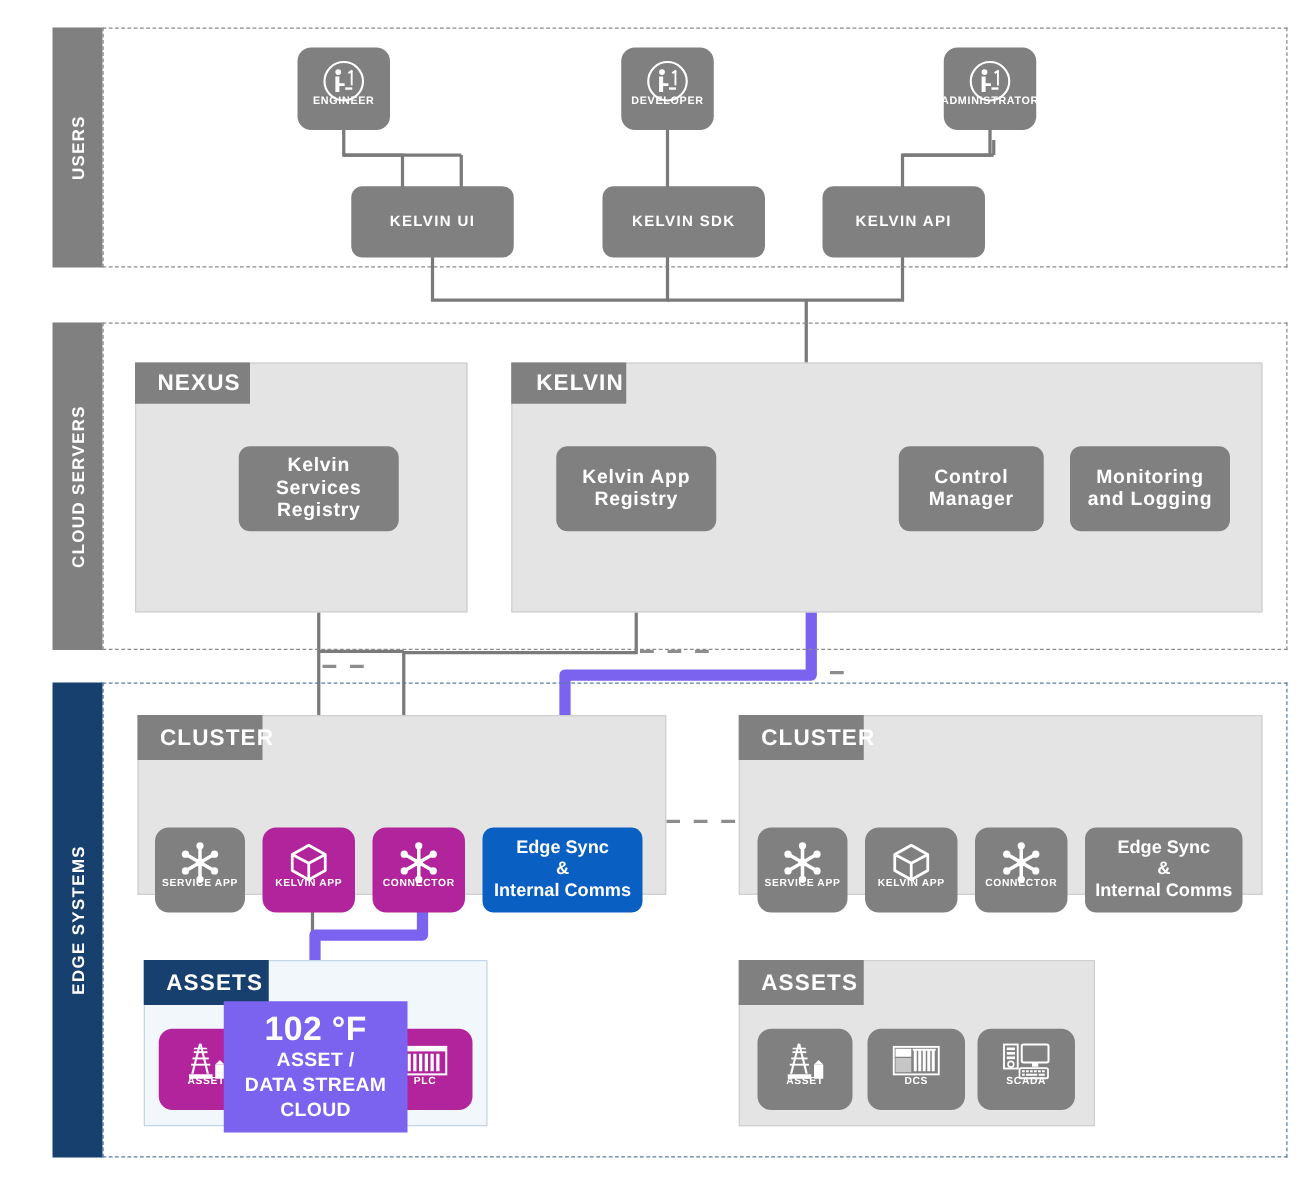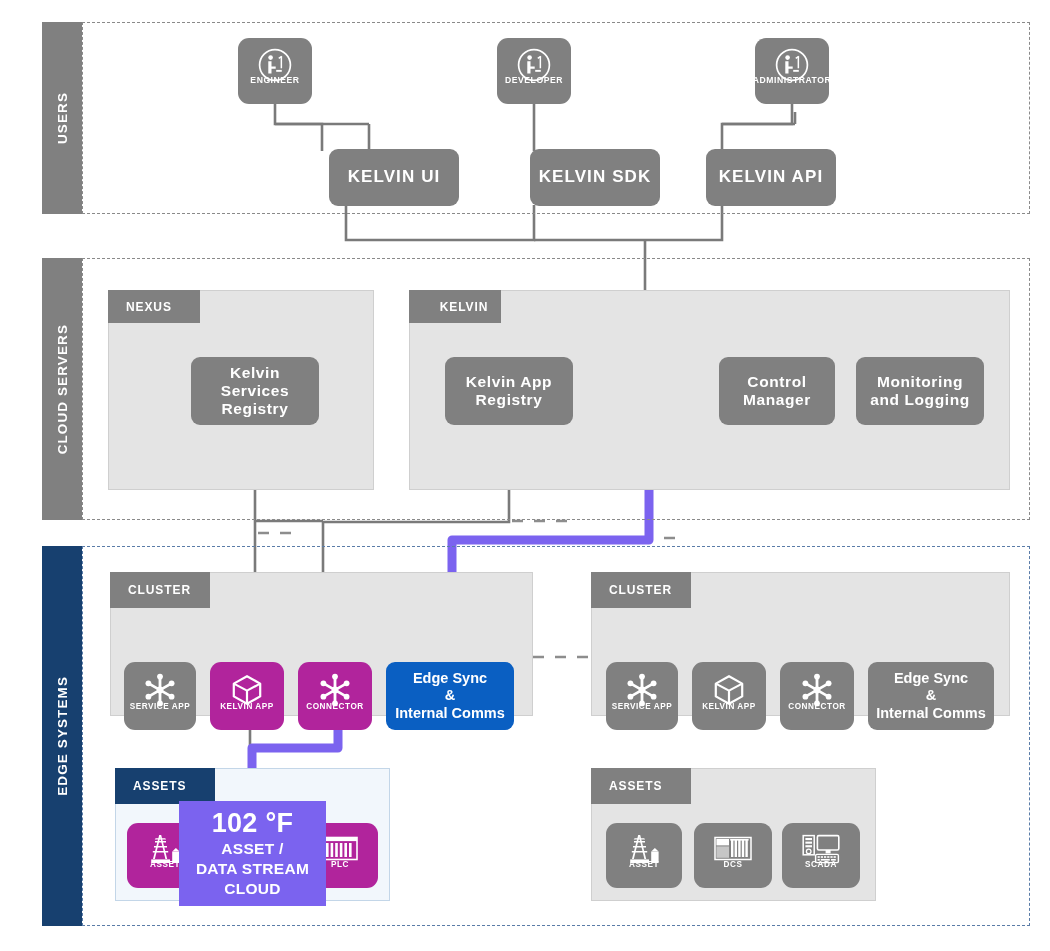--- a/index.html
+++ b/index.html
@@ -13,31 +13,31 @@
   .band-tab.navy{background:#17406f;}
   .band-tab span{
      writing-mode:vertical-rl;transform:rotate(180deg);
      font-size:13.5px;font-weight:bold;letter-spacing:1.1px;white-space:nowrap;}
 
   
   .panel{position:absolute;box-sizing:border-box;background:#e4e4e4;border:1px solid #cfcfcf;}
   .panel.light{background:#f2f7fc;border:1px solid #c3d6e8;}
   .panel-tab{position:absolute;background:#808080;color:#fff;
      display:flex;align-items:center;padding-left:18px;box-sizing:border-box;
-     font-size:12px;font-weight:bold;letter-spacing:.9px;}
+     font-size:18px;font-weight:bold;letter-spacing:.9px;}
   .panel-tab.navy{background:#17406f;}
 
   
   .node{position:absolute;box-sizing:border-box;border-radius:9px;
      background:#808080;color:#ffffff;display:flex;flex-direction:column;
      align-items:center;justify-content:center;text-align:center;
      font-weight:bold;line-height:1.18;}
   .node.blue{background:#0a5fc2;}
   .node.big{font-size:15.5px;letter-spacing:.6px;}
-  .node.cap{font-size:17px;letter-spacing:1.1px;margin-left:48px;}
+  .node.cap{font-size:12px;letter-spacing:1.1px;}
   .node.mid{font-size:14.5px;}
 
   
   .tile{position:absolute;box-sizing:border-box;border-radius:11px;background:#808080;
      display:flex;flex-direction:column;align-items:center;justify-content:flex-end;
      padding-bottom:19px;}
   .tile.magenta{background:#b1249c;}
   .tile .glyph{position:absolute;left:0;right:0;top:7px;bottom:20px;
      display:flex;align-items:center;justify-content:center;}
   .tile .cap{position:relative;color:#fff;font-size:8.6px;font-weight:bold;

